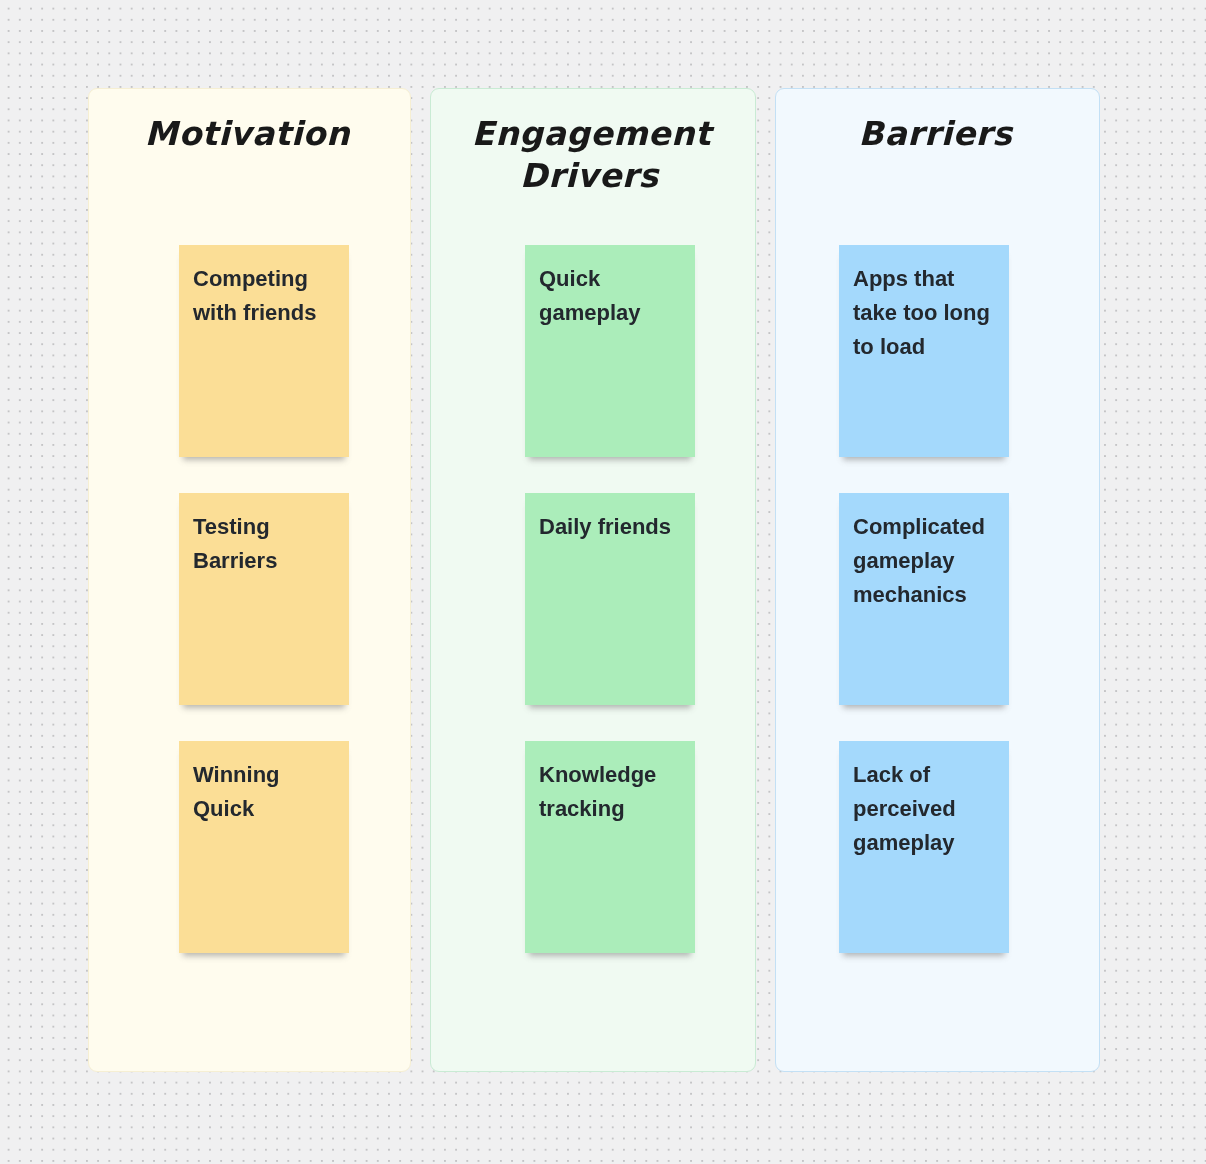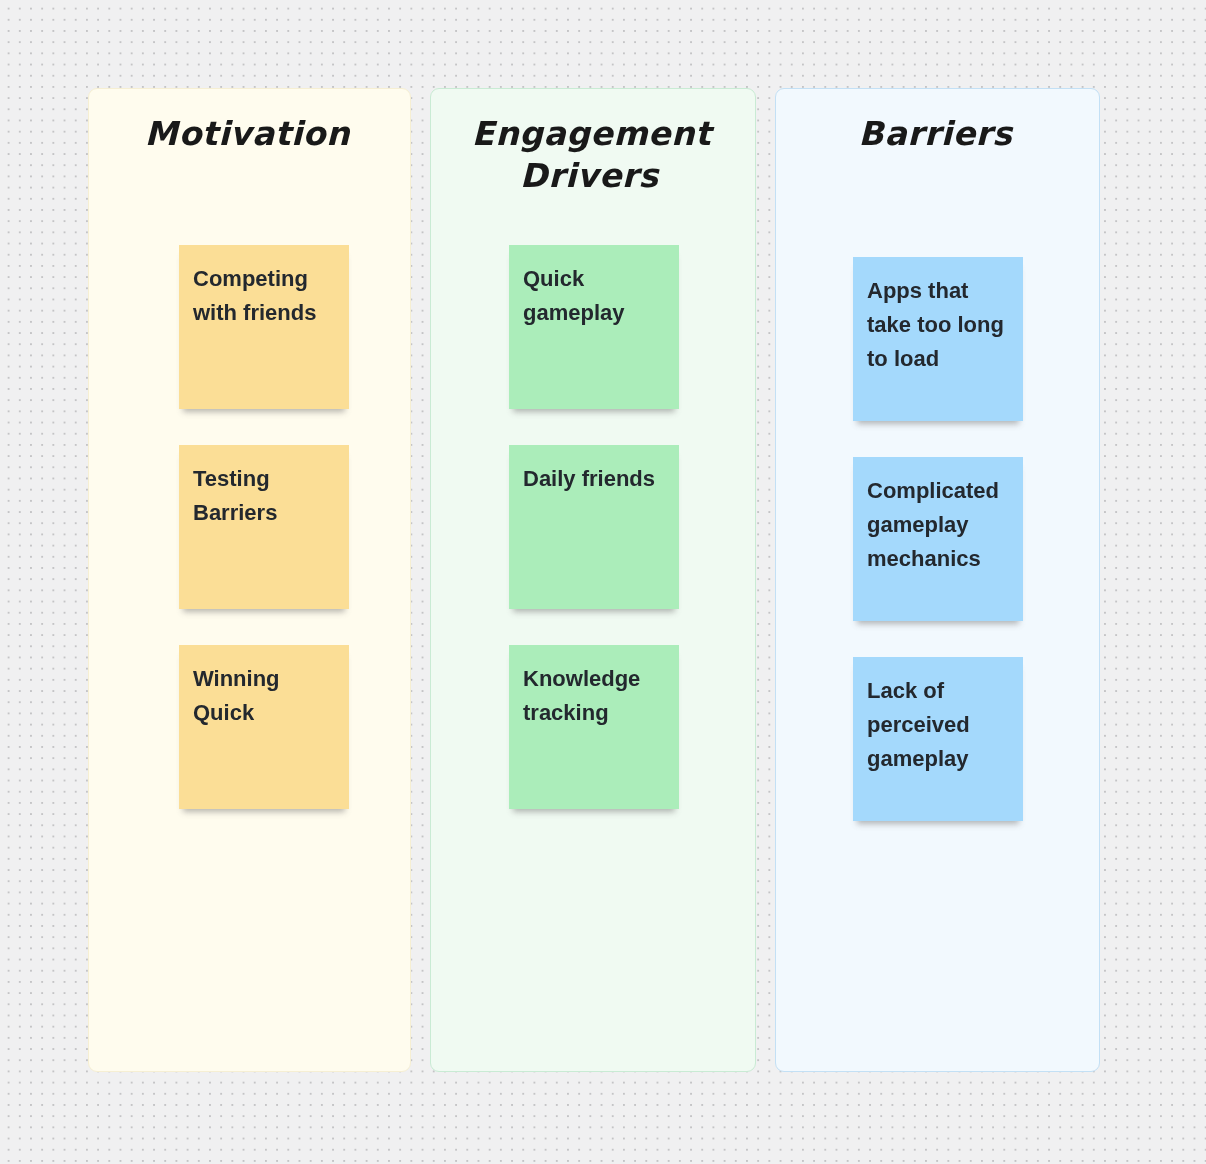--- a/index.html
+++ b/index.html
@@ -56,25 +56,25 @@
     transform: skewX(-3deg);
   }
   .notes-stack {
     position: absolute;
     display: flex;
     flex-direction: column;
     gap: 36px;
     top: 156px;
   }
   .panel-motivation .notes-stack { left: 90px; }
-  .panel-engagement .notes-stack { left: 78px; }
-  .panel-barriers   .notes-stack { left: 77px; margin-top: 12px; }
+  .panel-engagement .notes-stack { left: 94px; }
+  .panel-barriers   .notes-stack { left: 63px; }
   .note {
     width: 170px;
-    height: 164px;
+    height: 212px;
     box-sizing: border-box;
     padding: 17px 14px;
     font-weight: 700;
     font-size: 22px;
     line-height: 34px;
     color: #23282e;
     box-shadow: 0 7px 6px -4px rgba(100,100,100,0.45);
   }
   .panel-motivation .note { background: #fbde96; }
   .panel-engagement .note { background: #abedba; }

